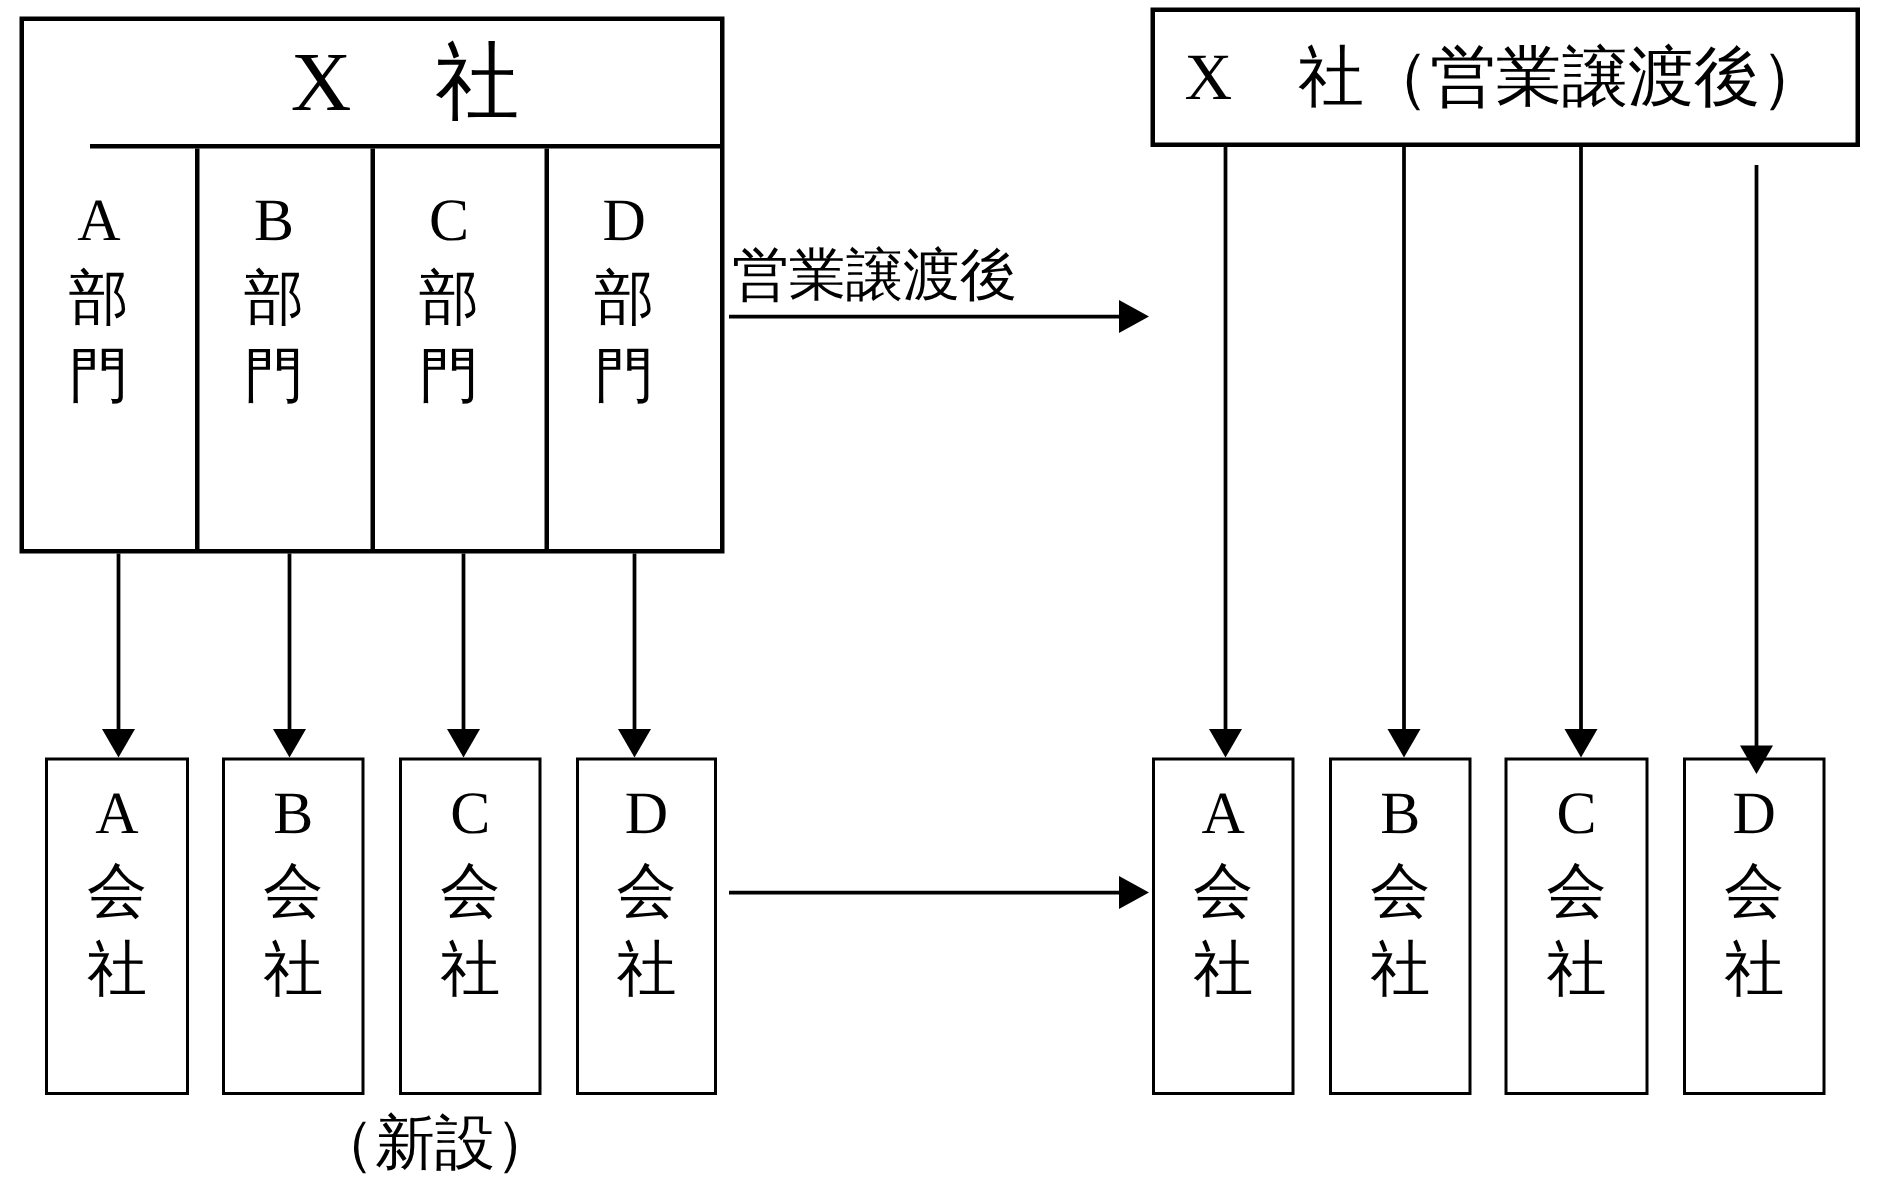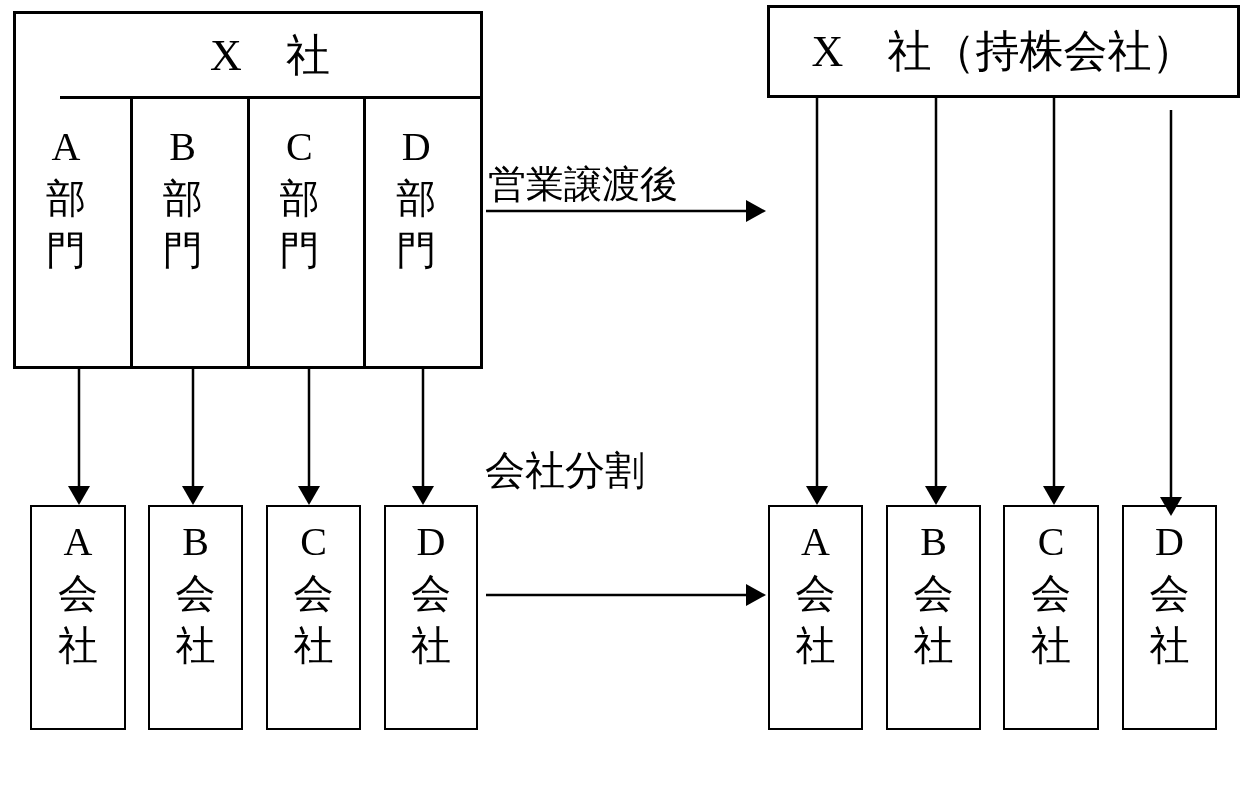--- a/index.html
+++ b/index.html
@@ -6,21 +6,21 @@
   #canvas{
     position:relative;width:1258px;height:792px;background:#fff;
     font-family:"Liberation Serif","DejaVu Serif",serif;color:#000;
     overflow:hidden;
   }
   .abs{position:absolute;box-sizing:border-box;}
   
   #left-parent{left:13px;top:11px;width:470px;height:358px;border:3px solid #000;}
   #left-parent .hdr{
     height:82px;border-bottom:3px solid #000;display:flex;
-    align-items:center;justify-content:center;font-size:44px;margin-left:44px;
+    align-items:center;justify-content:center;font-size:56px;margin-left:44px;
   }
   #left-parent .cols{display:flex;height:267px;}
   #left-parent .col{
     flex:1 1 0;border-right:3px solid #000;
     font-size:40px;line-height:52px;white-space:pre-line;
     text-align:center;padding-top:22px;padding-right:14px;
   }
   #left-parent .col:last-child{border-right:none;}
   
   #right-parent{
@@ -68,21 +68,21 @@
       <div class="col">C
 部
 門</div>
       <div class="col">D
 部
 門</div>
     </div>
   </div>
 
   <div id="right-parent" class="abs">
-    <span>X　社（持株会社）</span>
+    <span>X　社（営業譲渡後）</span>
   </div>
 
   <div id="co-la" class="abs company">A
 会
 社</div>
   <div id="co-lb" class="abs company">B
 会
 社</div>
   <div id="co-lc" class="abs company">C
 会
@@ -98,21 +98,21 @@
 会
 社</div>
   <div id="co-rc" class="abs company">C
 会
 社</div>
   <div id="co-rd" class="abs company">D
 会
 社</div>
 
   <div id="lbl-transfer" class="abs flabel">営業譲渡後</div>
-  <div id="lbl-split" class="abs flabel">会社分割</div>
+  <div id="lbl-new" class="abs flabel">（新設）</div>
 
   <svg id="arrows" class="abs" viewBox="0 0 1258 792" xmlns="http://www.w3.org/2000/svg">
 
     <g>
       <line x1="79" y1="369" x2="79" y2="488"></line>
         <polygon points="68,486 90,486 79,505"></polygon>
     </g>
     <g>
       <line x1="193" y1="369" x2="193" y2="488"></line>
         <polygon points="182,486 204,486 193,505"></polygon>

